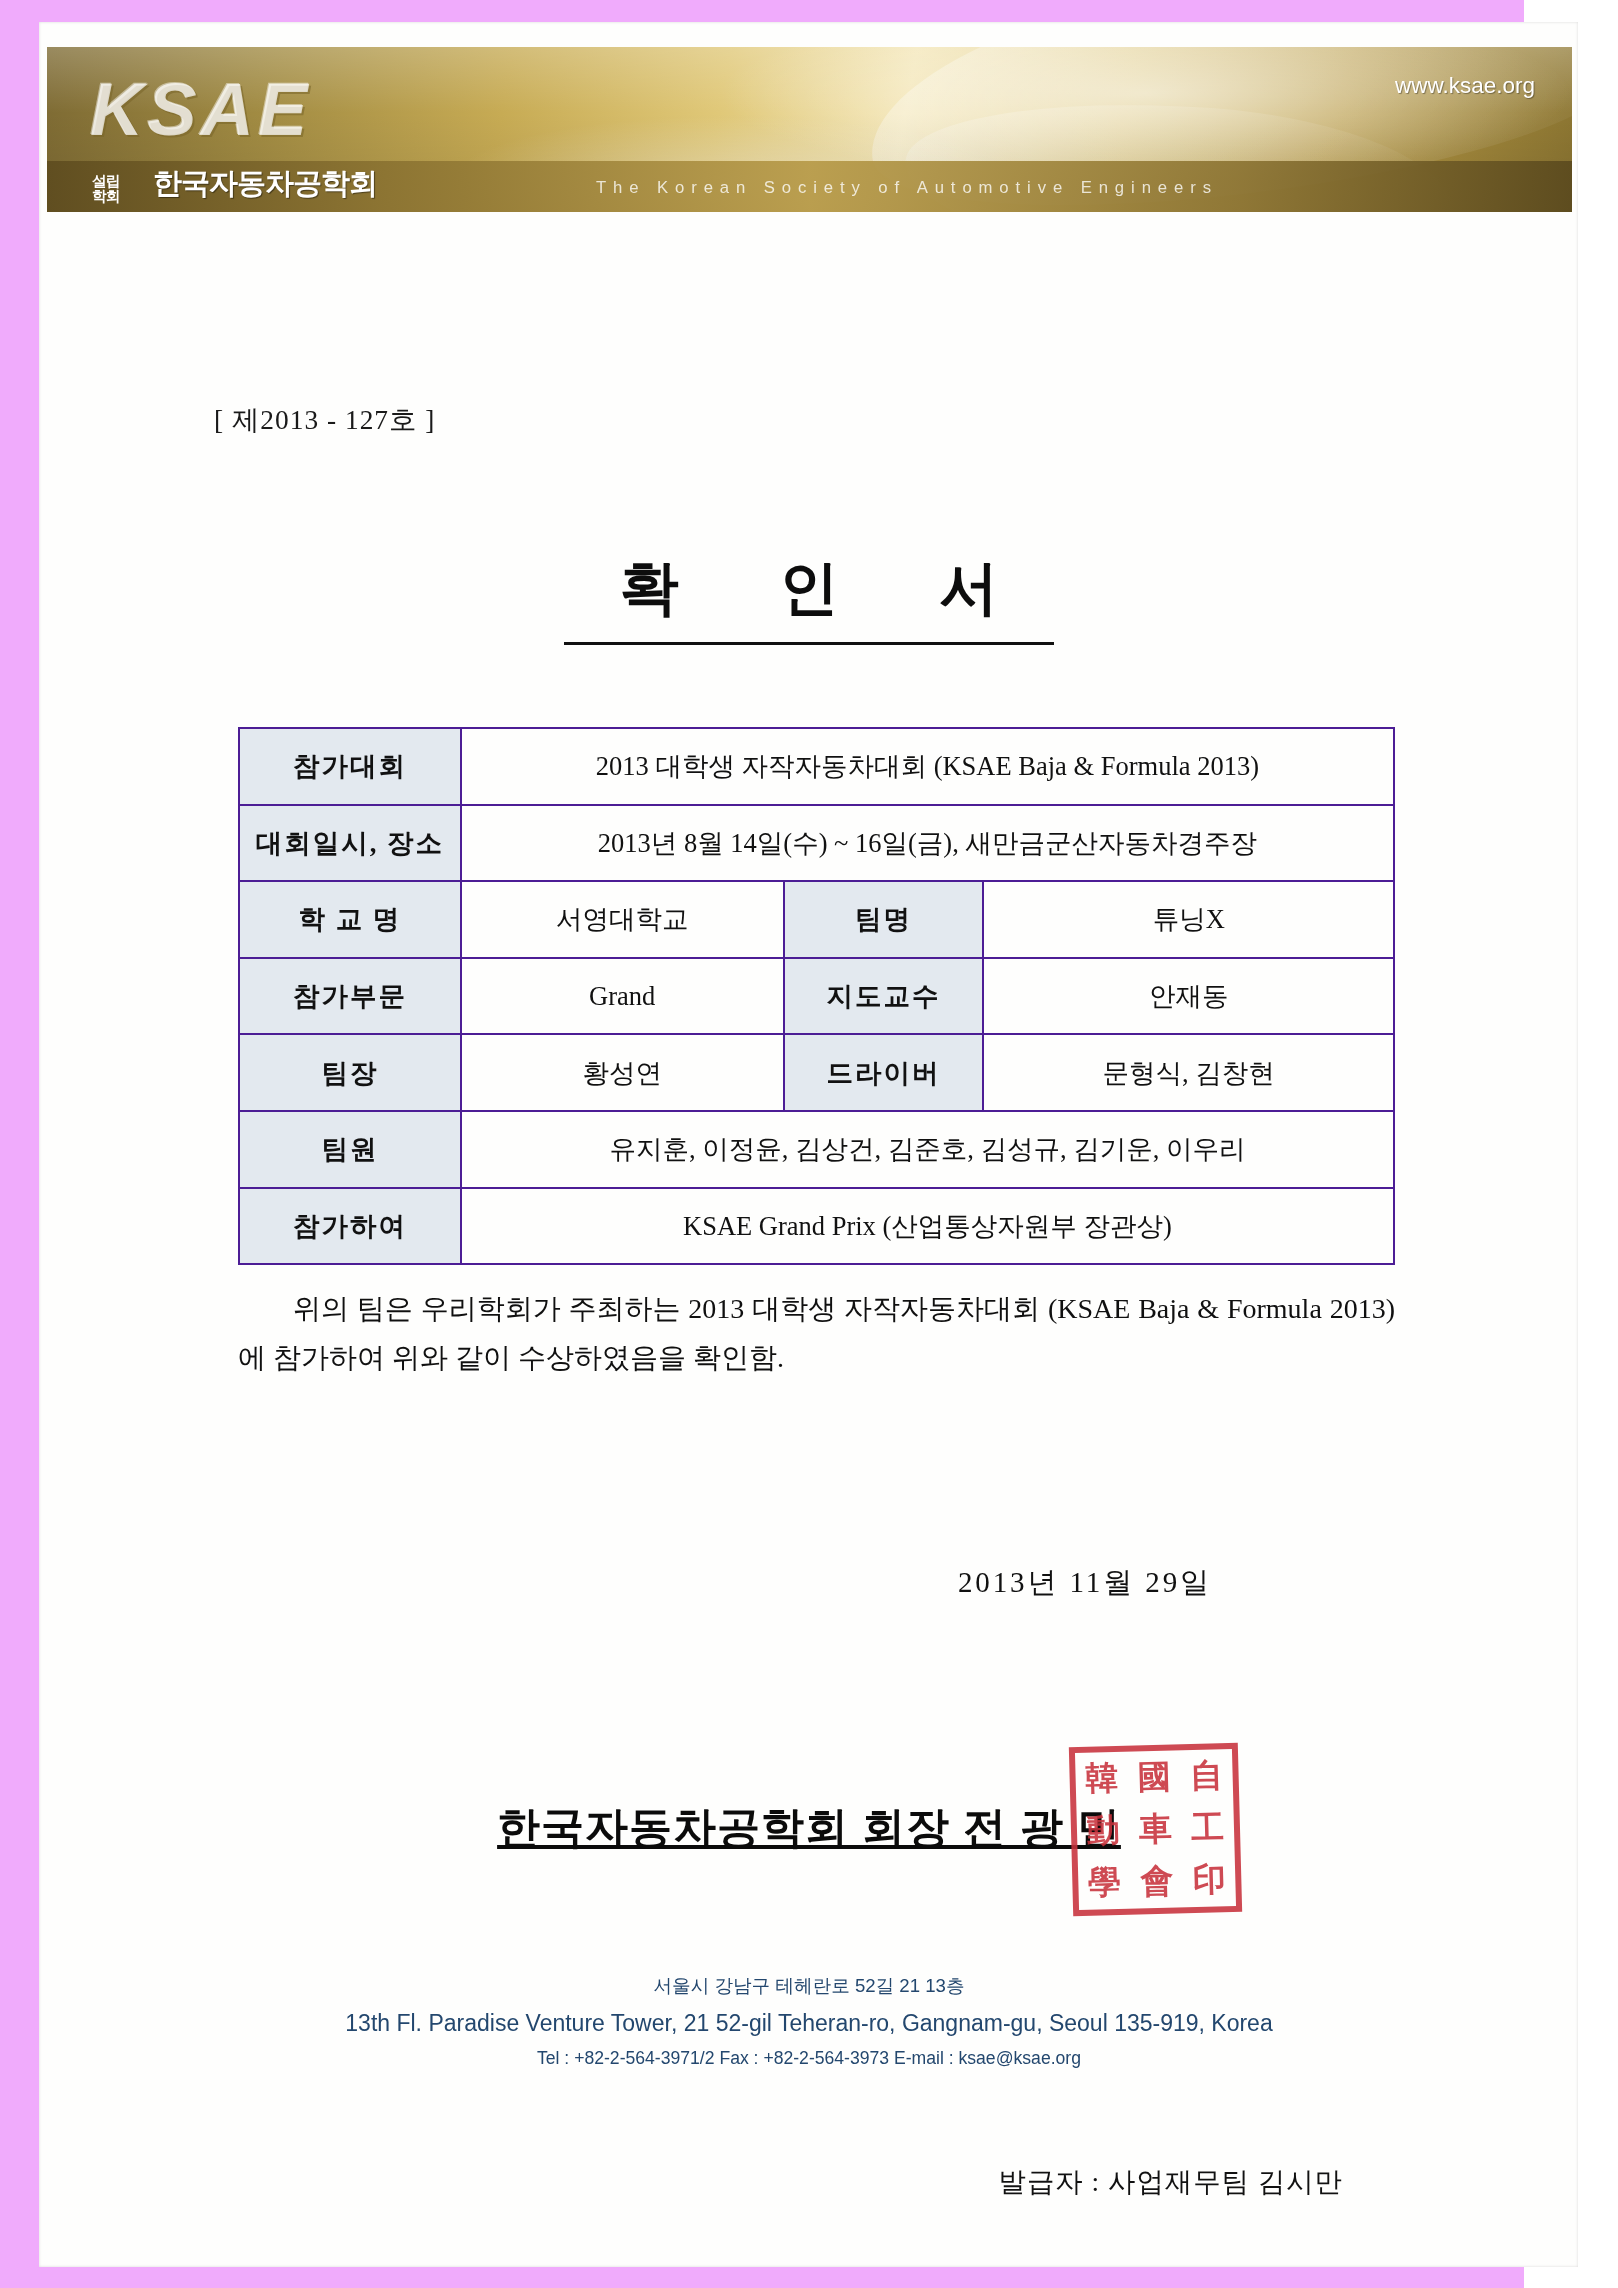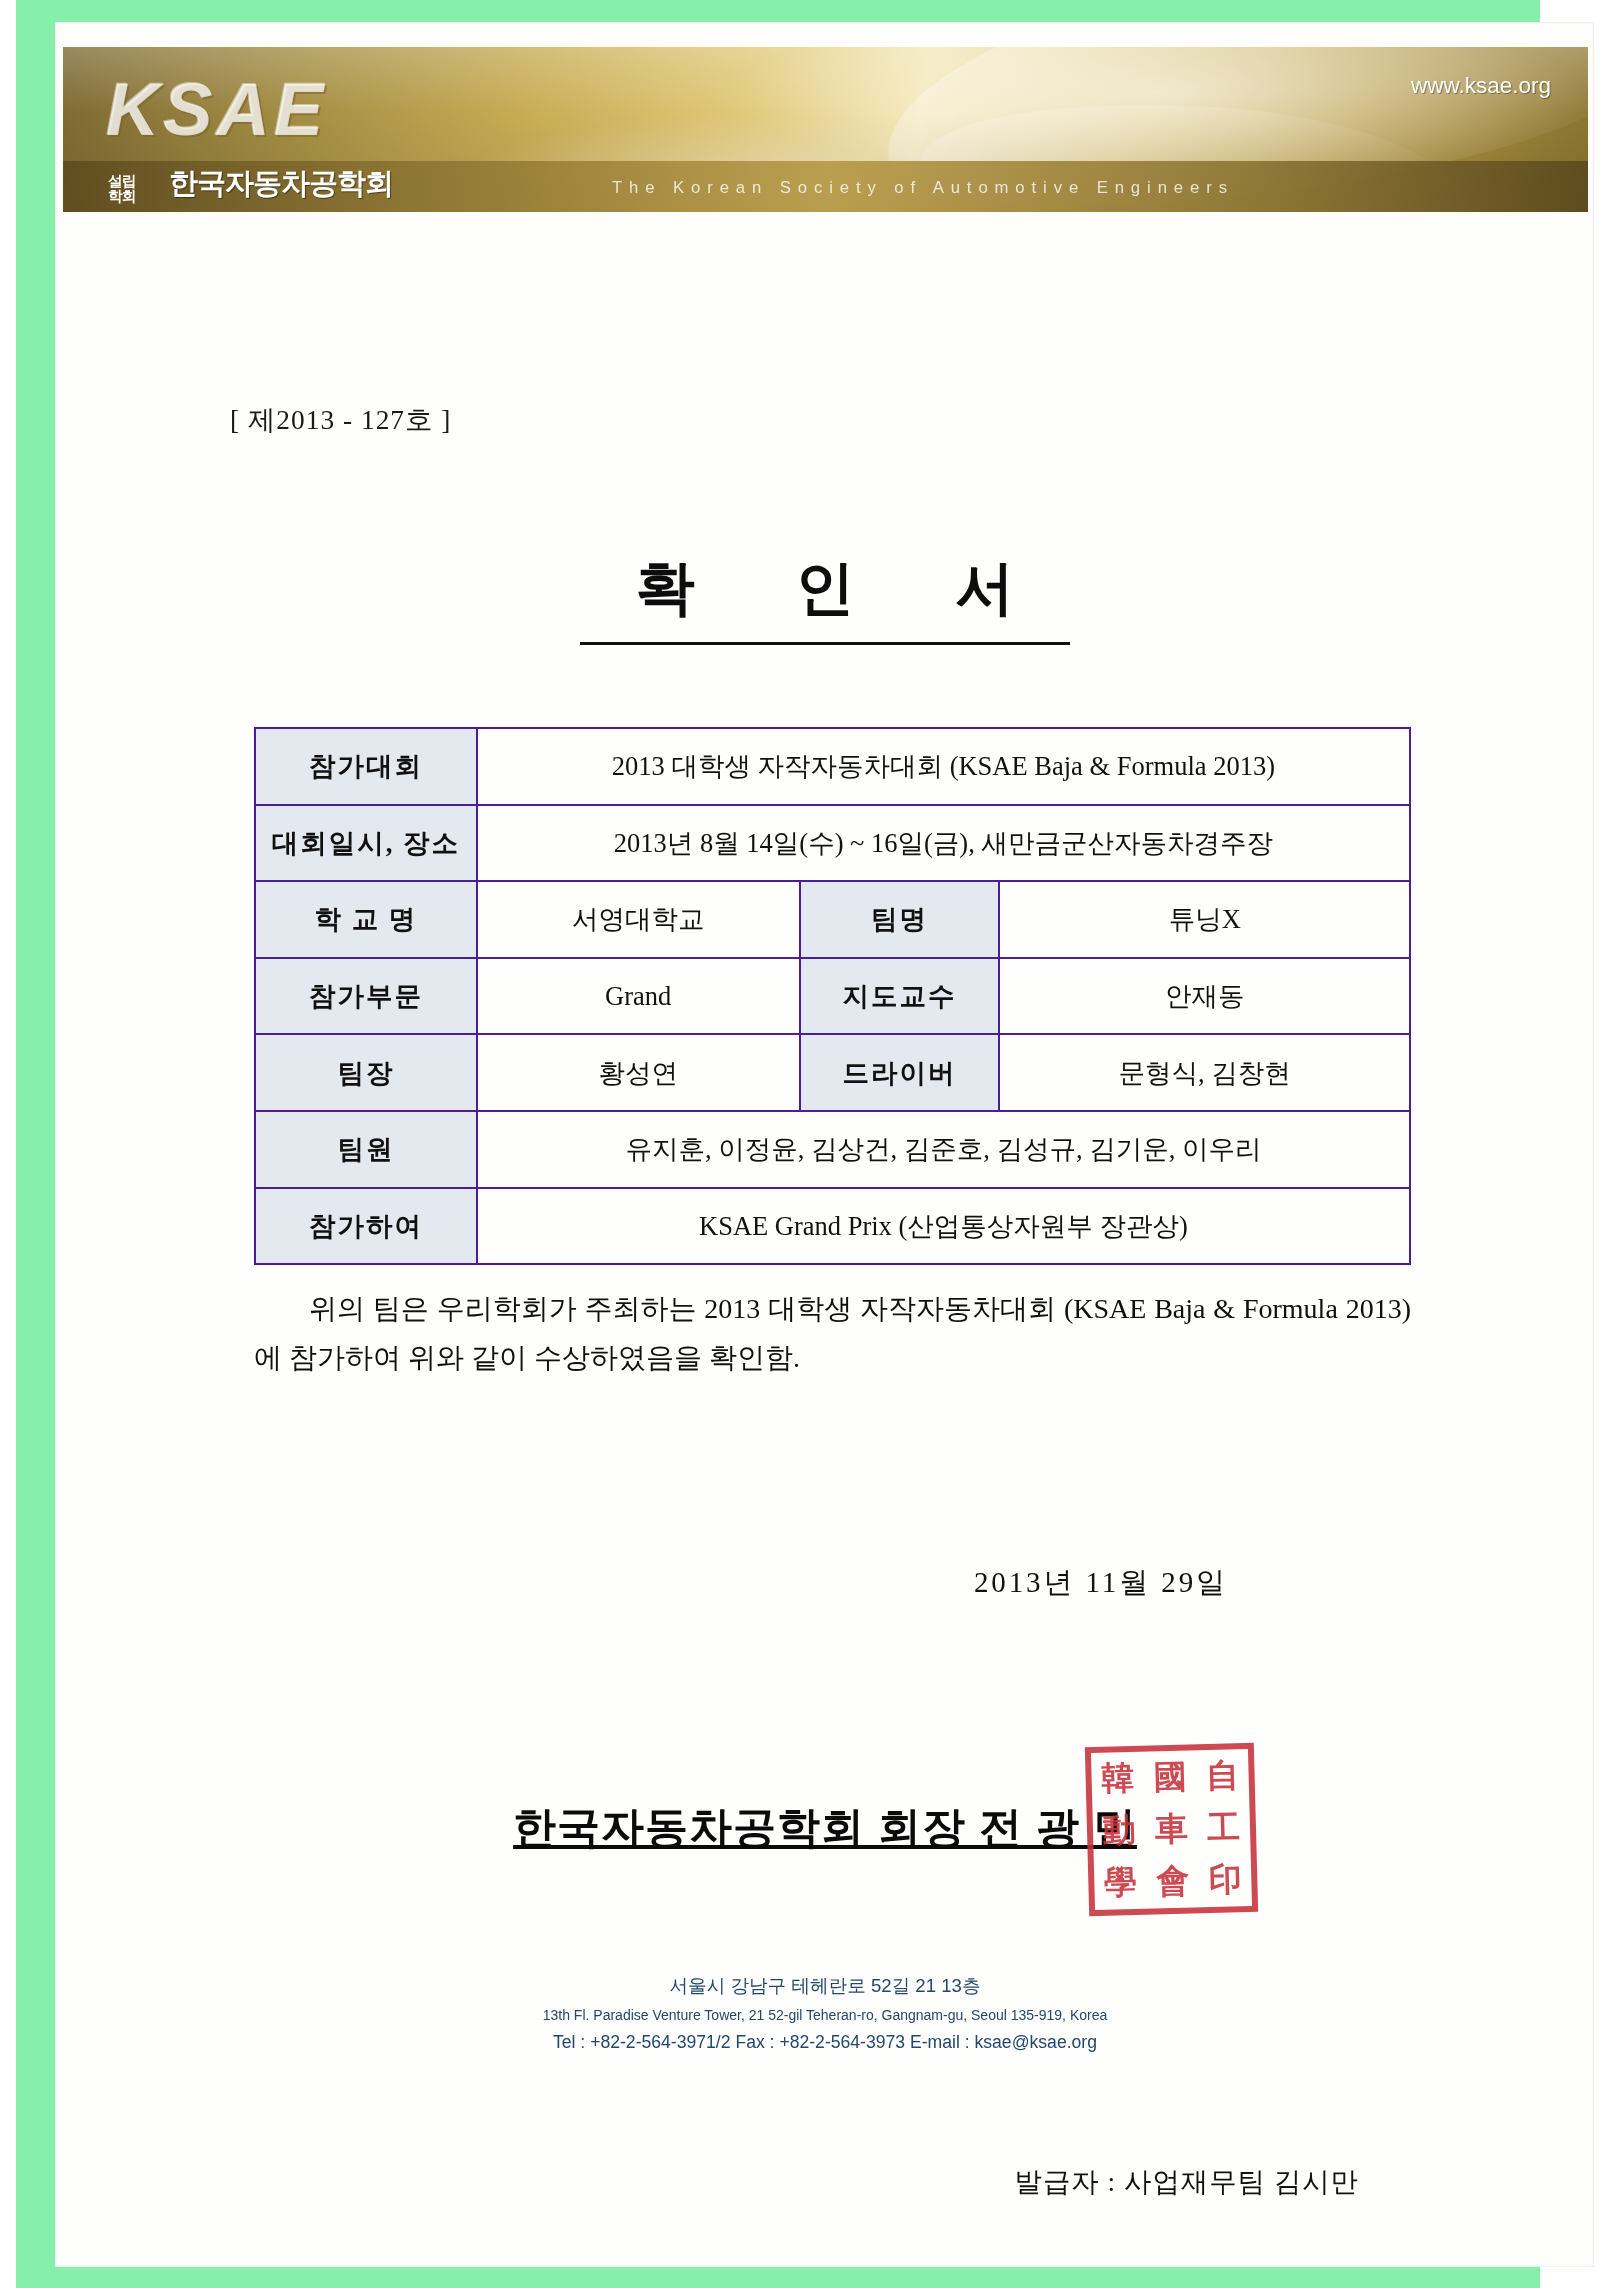--- a/index.html
+++ b/index.html
@@ -12,24 +12,24 @@
     height: 2289px;
     position: relative;
     font-family: "Liberation Serif", serif;
     color: #111;
     overflow: hidden;
   }
 
   
   .page {
     position: absolute;
-    left: 16px; top: 0;
+    left: 0; top: 0;
     width: 1524px;
     height: 2289px;
-    background: #86efac;
+    background: #f0abfc;
   }
   .paper-edge {
     position: absolute;
     left: 39px; top: 21.6px;
     width: 1539px; height: 2245px;
     background: #fefefd;
     box-shadow: 0 0 2.9px rgba(0,0,0,0.15) inset;
   }
 
   
@@ -239,21 +239,21 @@
   .footer {
     position: absolute;
     left: 0; top: 1970px;
     width: 1618px;
     text-align: center;
     font-family: "Liberation Sans", sans-serif;
     color: #23476e;
     line-height: 1.75;
   }
   .footer .f1 { font-size: 18.6px; }
-  .footer .f2 { font-size: 14px; }
+  .footer .f2 { font-size: 23px; }
   .footer .f3 { font-size: 17.6px; }
 
   
   .issuer {
     position: absolute;
     right: 181px; top: 2164px;
     font-size: 27.4px;
     letter-spacing: 1px;
     color: #111;
   }

